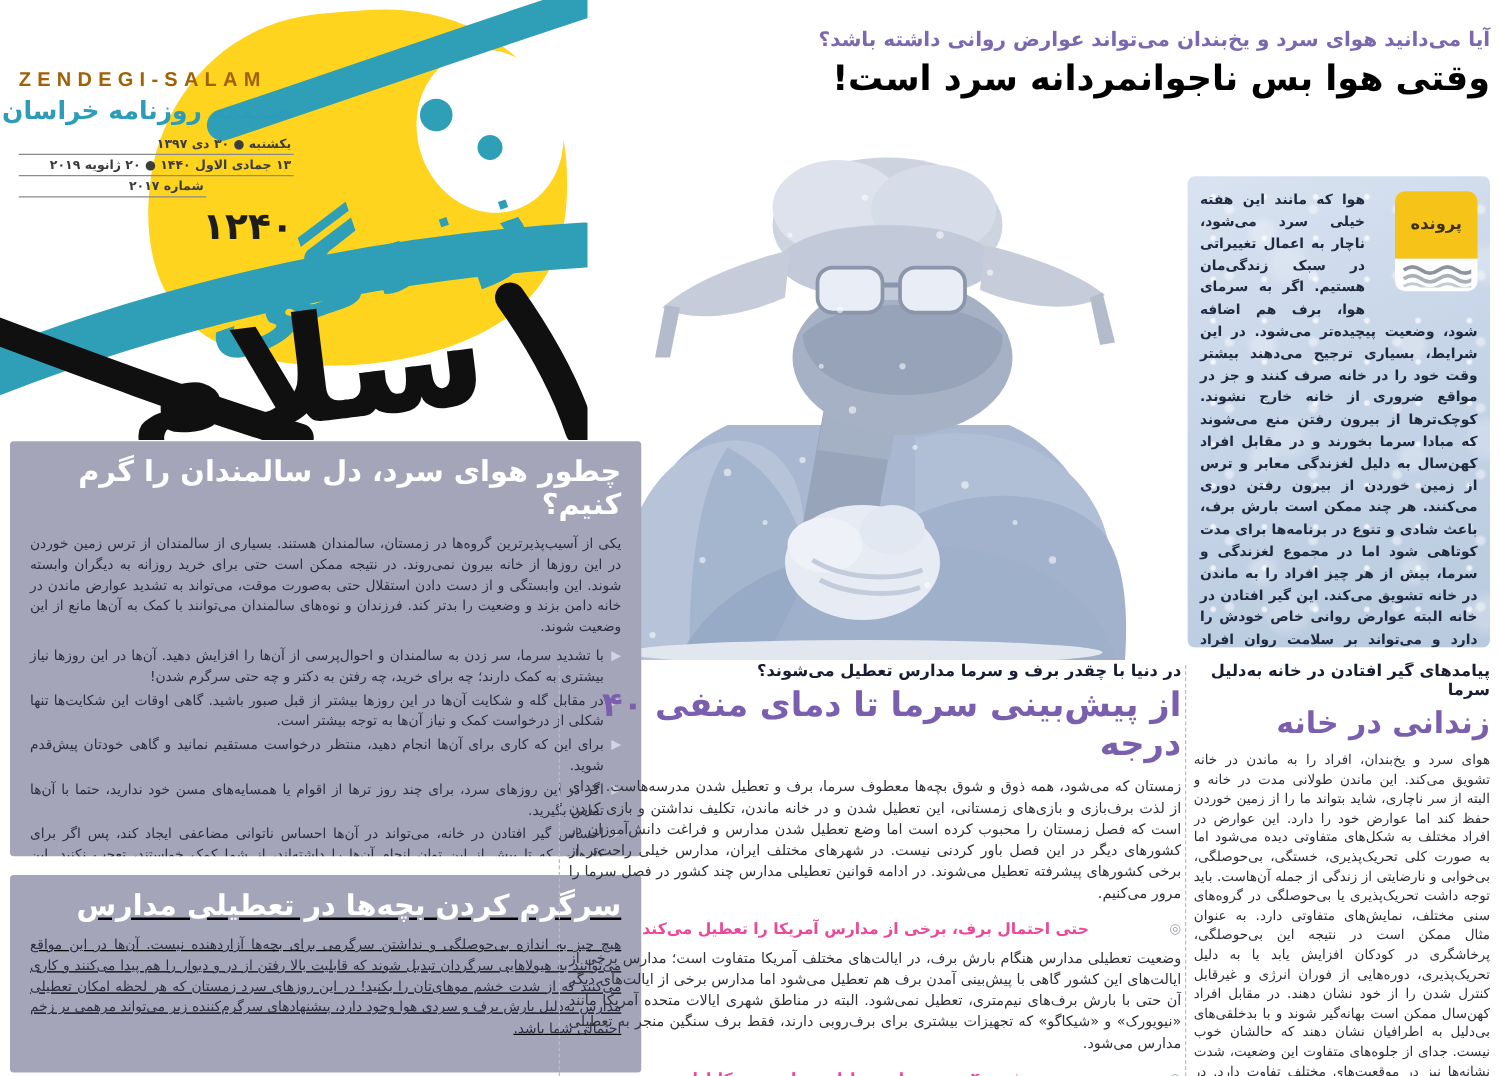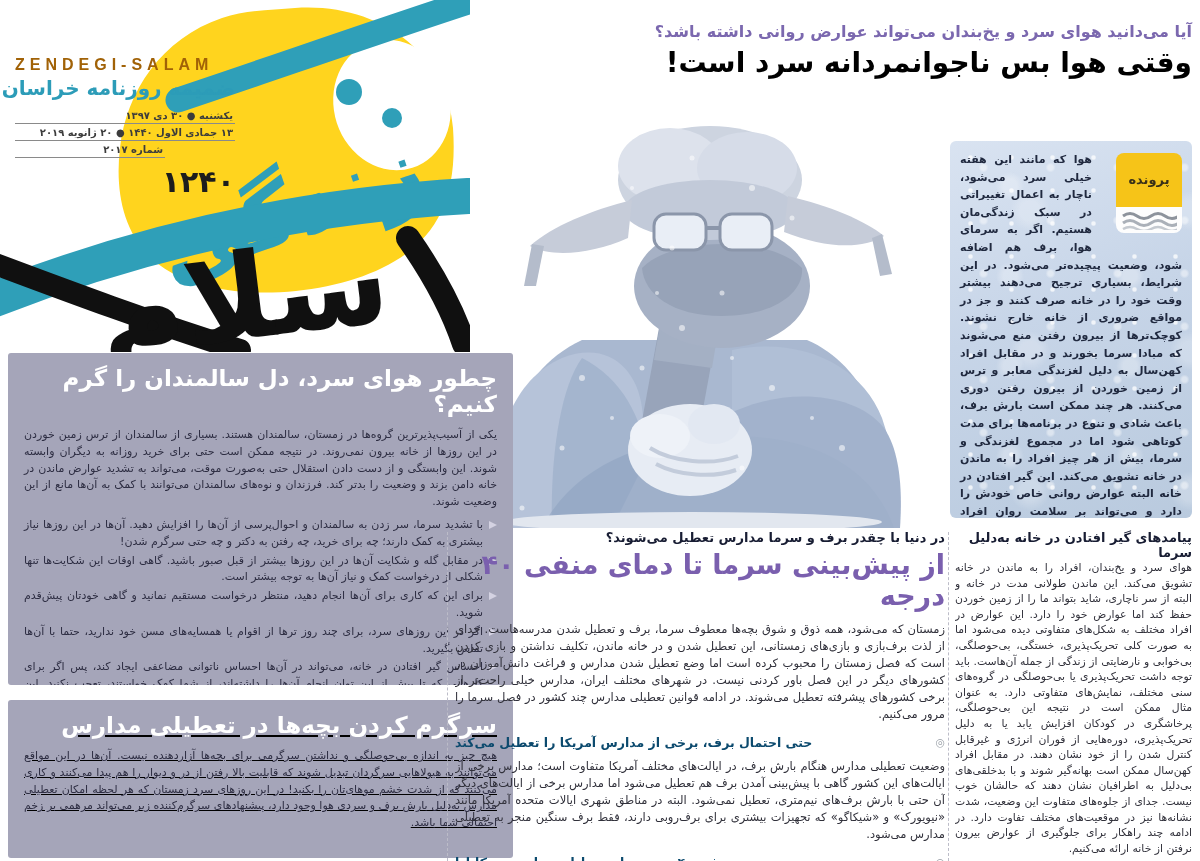--- a/index.html
+++ b/index.html
@@ -49,21 +49,21 @@
   .gray-box p { font-size:11px; line-height:16.8px; color:#2d2d42; text-align:justify; }
   .bullets { margin-top:6px; }
   .bullet { position:relative; padding-right:14px; font-size:11px; line-height:16.8px; color:#2d2d42; text-align:justify; margin-bottom:2px; }
   .bullet::before { content:""; position:absolute; right:0; top:4px; width:0; height:0;
     border-top:4.5px solid transparent; border-bottom:4.5px solid transparent; border-left:8px solid #d4d2e2; }
   
   .mid-col { position:absolute; left:455px; top:530px; width:490px; height:331px; direction:rtl; overflow:hidden; }
   .col-kicker { font-size:13px; font-weight:bold; color:#181d33; text-align:right; }
   .mid-col h3 { font-size:27px; font-weight:bold; color:#7a5fae; text-align:right; margin:4px 0 10px; }
   .mid-col p { font-size:11.5px; line-height:17px; color:#30303a; text-align:justify; }
-  .sub-head { position:relative; font-size:12.5px; font-weight:bold; color:#0c4a6e; text-align:left; margin:12px 0 8px; padding-right:15px; }
+  .sub-head { position:relative; font-size:12.5px; font-weight:bold; color:#ec4899; text-align:center; margin:12px 0 8px; padding-right:15px; }
   .sub-head::before { content:"◎"; position:absolute; right:0; top:1px; color:#9aa0a8; font-size:11px; font-weight:normal; }
   .right-col { position:absolute; left:955px; top:530px; width:237px; height:331px; direction:rtl; overflow:hidden; }
   .right-col h3 { font-size:24px; font-weight:bold; color:#7a5fae; text-align:right; margin:4px 0 8px; }
   .right-col p { font-size:10.8px; line-height:15.6px; color:#30303a; text-align:justify; }
   
   .vdash { position:absolute; top:532px; height:329px; width:0; border-left:1px dashed #bcbcc8; }
   .vd1 { left:447px; } .vd2 { left:948px; }
 </style>
 </head>
 <body>
@@ -213,20 +213,21 @@
     <h3>از پیش‌بینی سرما تا دمای منفی ۴۰ درجه</h3>
     <p>زمستان که می‌شود، همه ذوق و شوق بچه‌ها معطوف سرما، برف و تعطیل شدن مدرسه‌هاست. جدای از لذت برف‌بازی و بازی‌های زمستانی، این تعطیل شدن و در خانه ماندن، تکلیف نداشتن و بازی کردن است که فصل زمستان را محبوب کرده است اما وضع تعطیل شدن مدارس و فراغت دانش‌آموزان در کشورهای دیگر در این فصل باور کردنی نیست. در شهرهای مختلف ایران، مدارس خیلی راحت‌تر از برخی کشورهای پیشرفته تعطیل می‌شوند. در ادامه قوانین تعطیلی مدارس چند کشور در فصل سرما را مرور می‌کنیم.</p>
     <div class="sub-head">حتی احتمال برف، برخی از مدارس آمریکا را تعطیل می‌کند</div>
     <p>وضعیت تعطیلی مدارس هنگام بارش برف، در ایالت‌های مختلف آمریکا متفاوت است؛ مدارس برخی از ایالت‌های این کشور گاهی با پیش‌بینی آمدن برف هم تعطیل می‌شود اما مدارس برخی از ایالت‌های دیگر آن حتی با بارش برف‌های نیم‌متری، تعطیل نمی‌شود. البته در مناطق شهری ایالات متحده آمریکا مانند «نیویورک» و «شیکاگو» که تجهیزات بیشتری برای برف‌روبی دارند، فقط برف سنگین منجر به تعطیلی مدارس می‌شود.</p>
     <div class="sub-head">منفی ۴۰ درجه دمای تعطیلی مدارس در کانادا</div>
 
   </div>
 
   <div class="right-col">
     <div class="col-kicker">پیامدهای گیر افتادن در خانه به‌دلیل سرما</div>
+    <h3>زندانی در خانه</h3>
     <p>هوای سرد و یخ‌بندان، افراد را به ماندن در خانه تشویق می‌کند. این ماندن طولانی مدت در خانه و البته از سر ناچاری، شاید بتواند ما را از زمین خوردن حفظ کند اما عوارض خود را دارد. این عوارض در افراد مختلف به شکل‌های متفاوتی دیده می‌شود اما به صورت کلی تحریک‌پذیری، خستگی، بی‌حوصلگی، بی‌خوابی و نارضایتی از زندگی از جمله آن‌هاست. باید توجه داشت تحریک‌پذیری یا بی‌حوصلگی در گروه‌های سنی مختلف، نمایش‌های متفاوتی دارد. به عنوان مثال ممکن است در نتیجه این بی‌حوصلگی، پرخاشگری در کودکان افزایش یابد یا به دلیل تحریک‌پذیری، دوره‌هایی از فوران انرژی و غیرقابل کنترل شدن را از خود نشان دهند. در مقابل افراد کهن‌سال ممکن است بهانه‌گیر شوند و با بدخلقی‌های بی‌دلیل به اطرافیان نشان دهند که حالشان خوب نیست. جدای از جلوه‌های متفاوت این وضعیت، شدت نشانه‌ها نیز در موقعیت‌های مختلف تفاوت دارد. در ادامه چند راهکار برای جلوگیری از عوارض بیرون نرفتن از خانه ارائه می‌کنیم.</p>
 
   </div>
 
   <div class="vdash vd1"></div>
   <div class="vdash vd2"></div>
 
 </div>
 
 </body></html>

